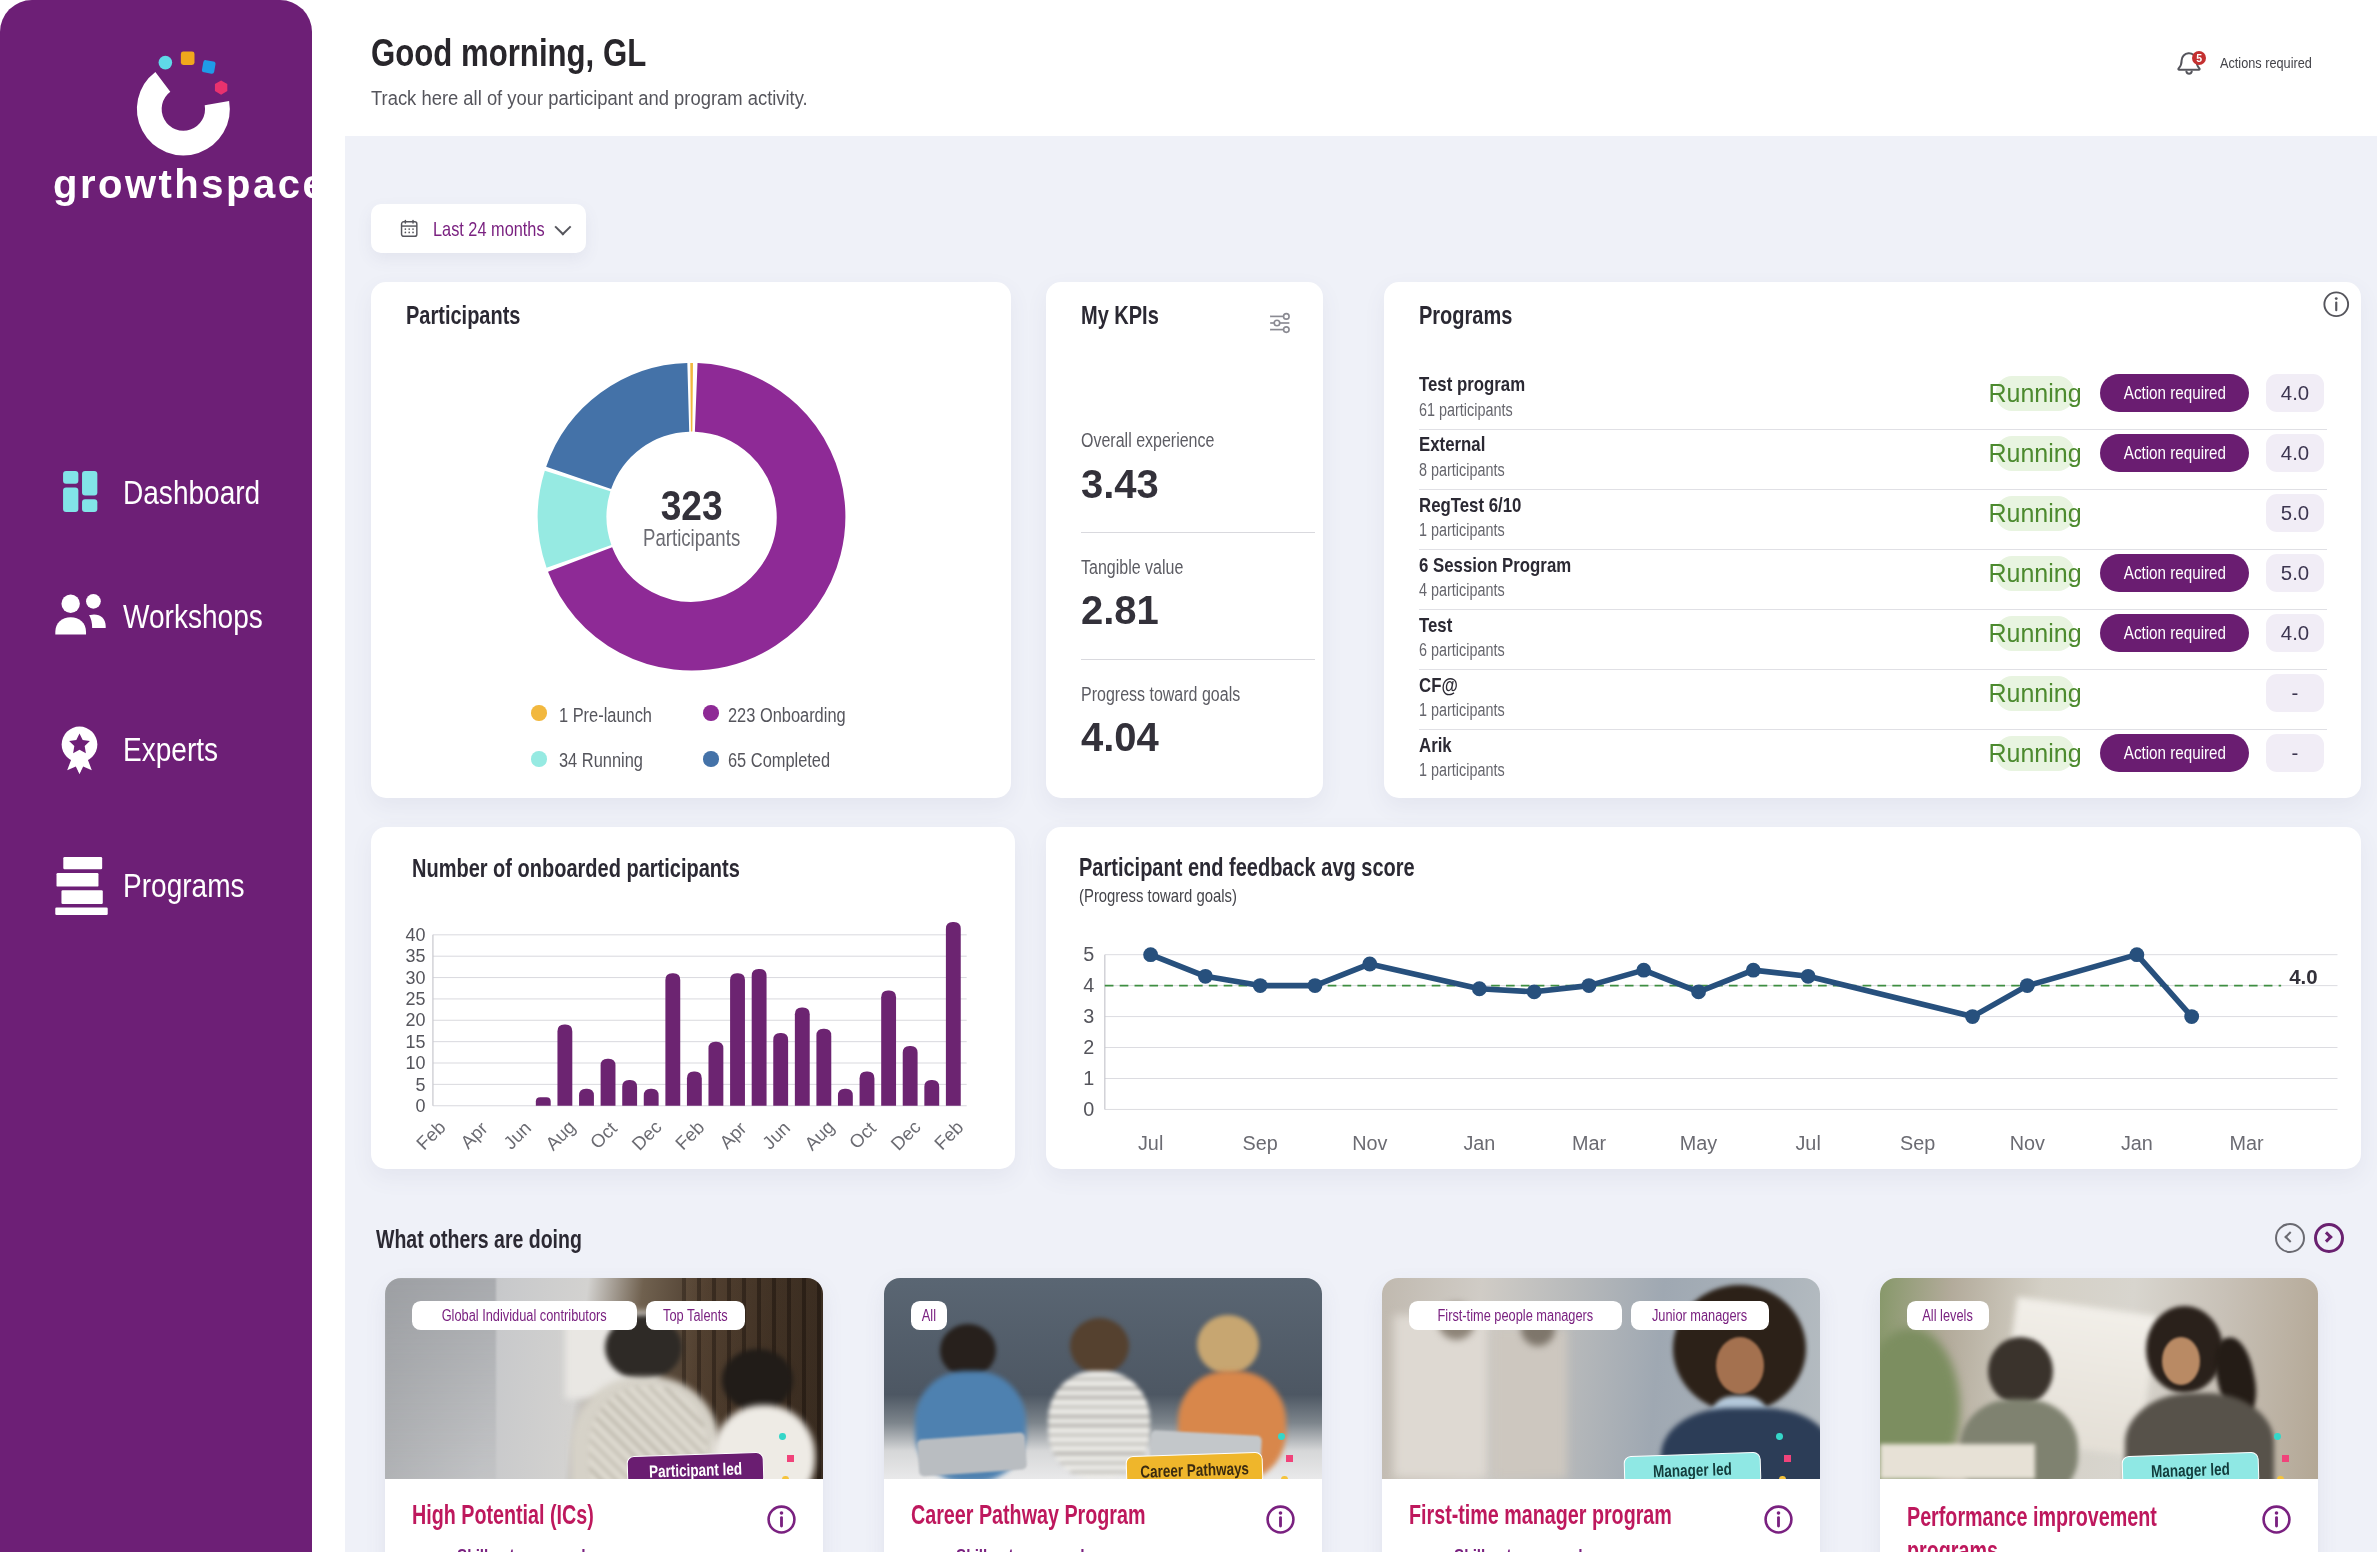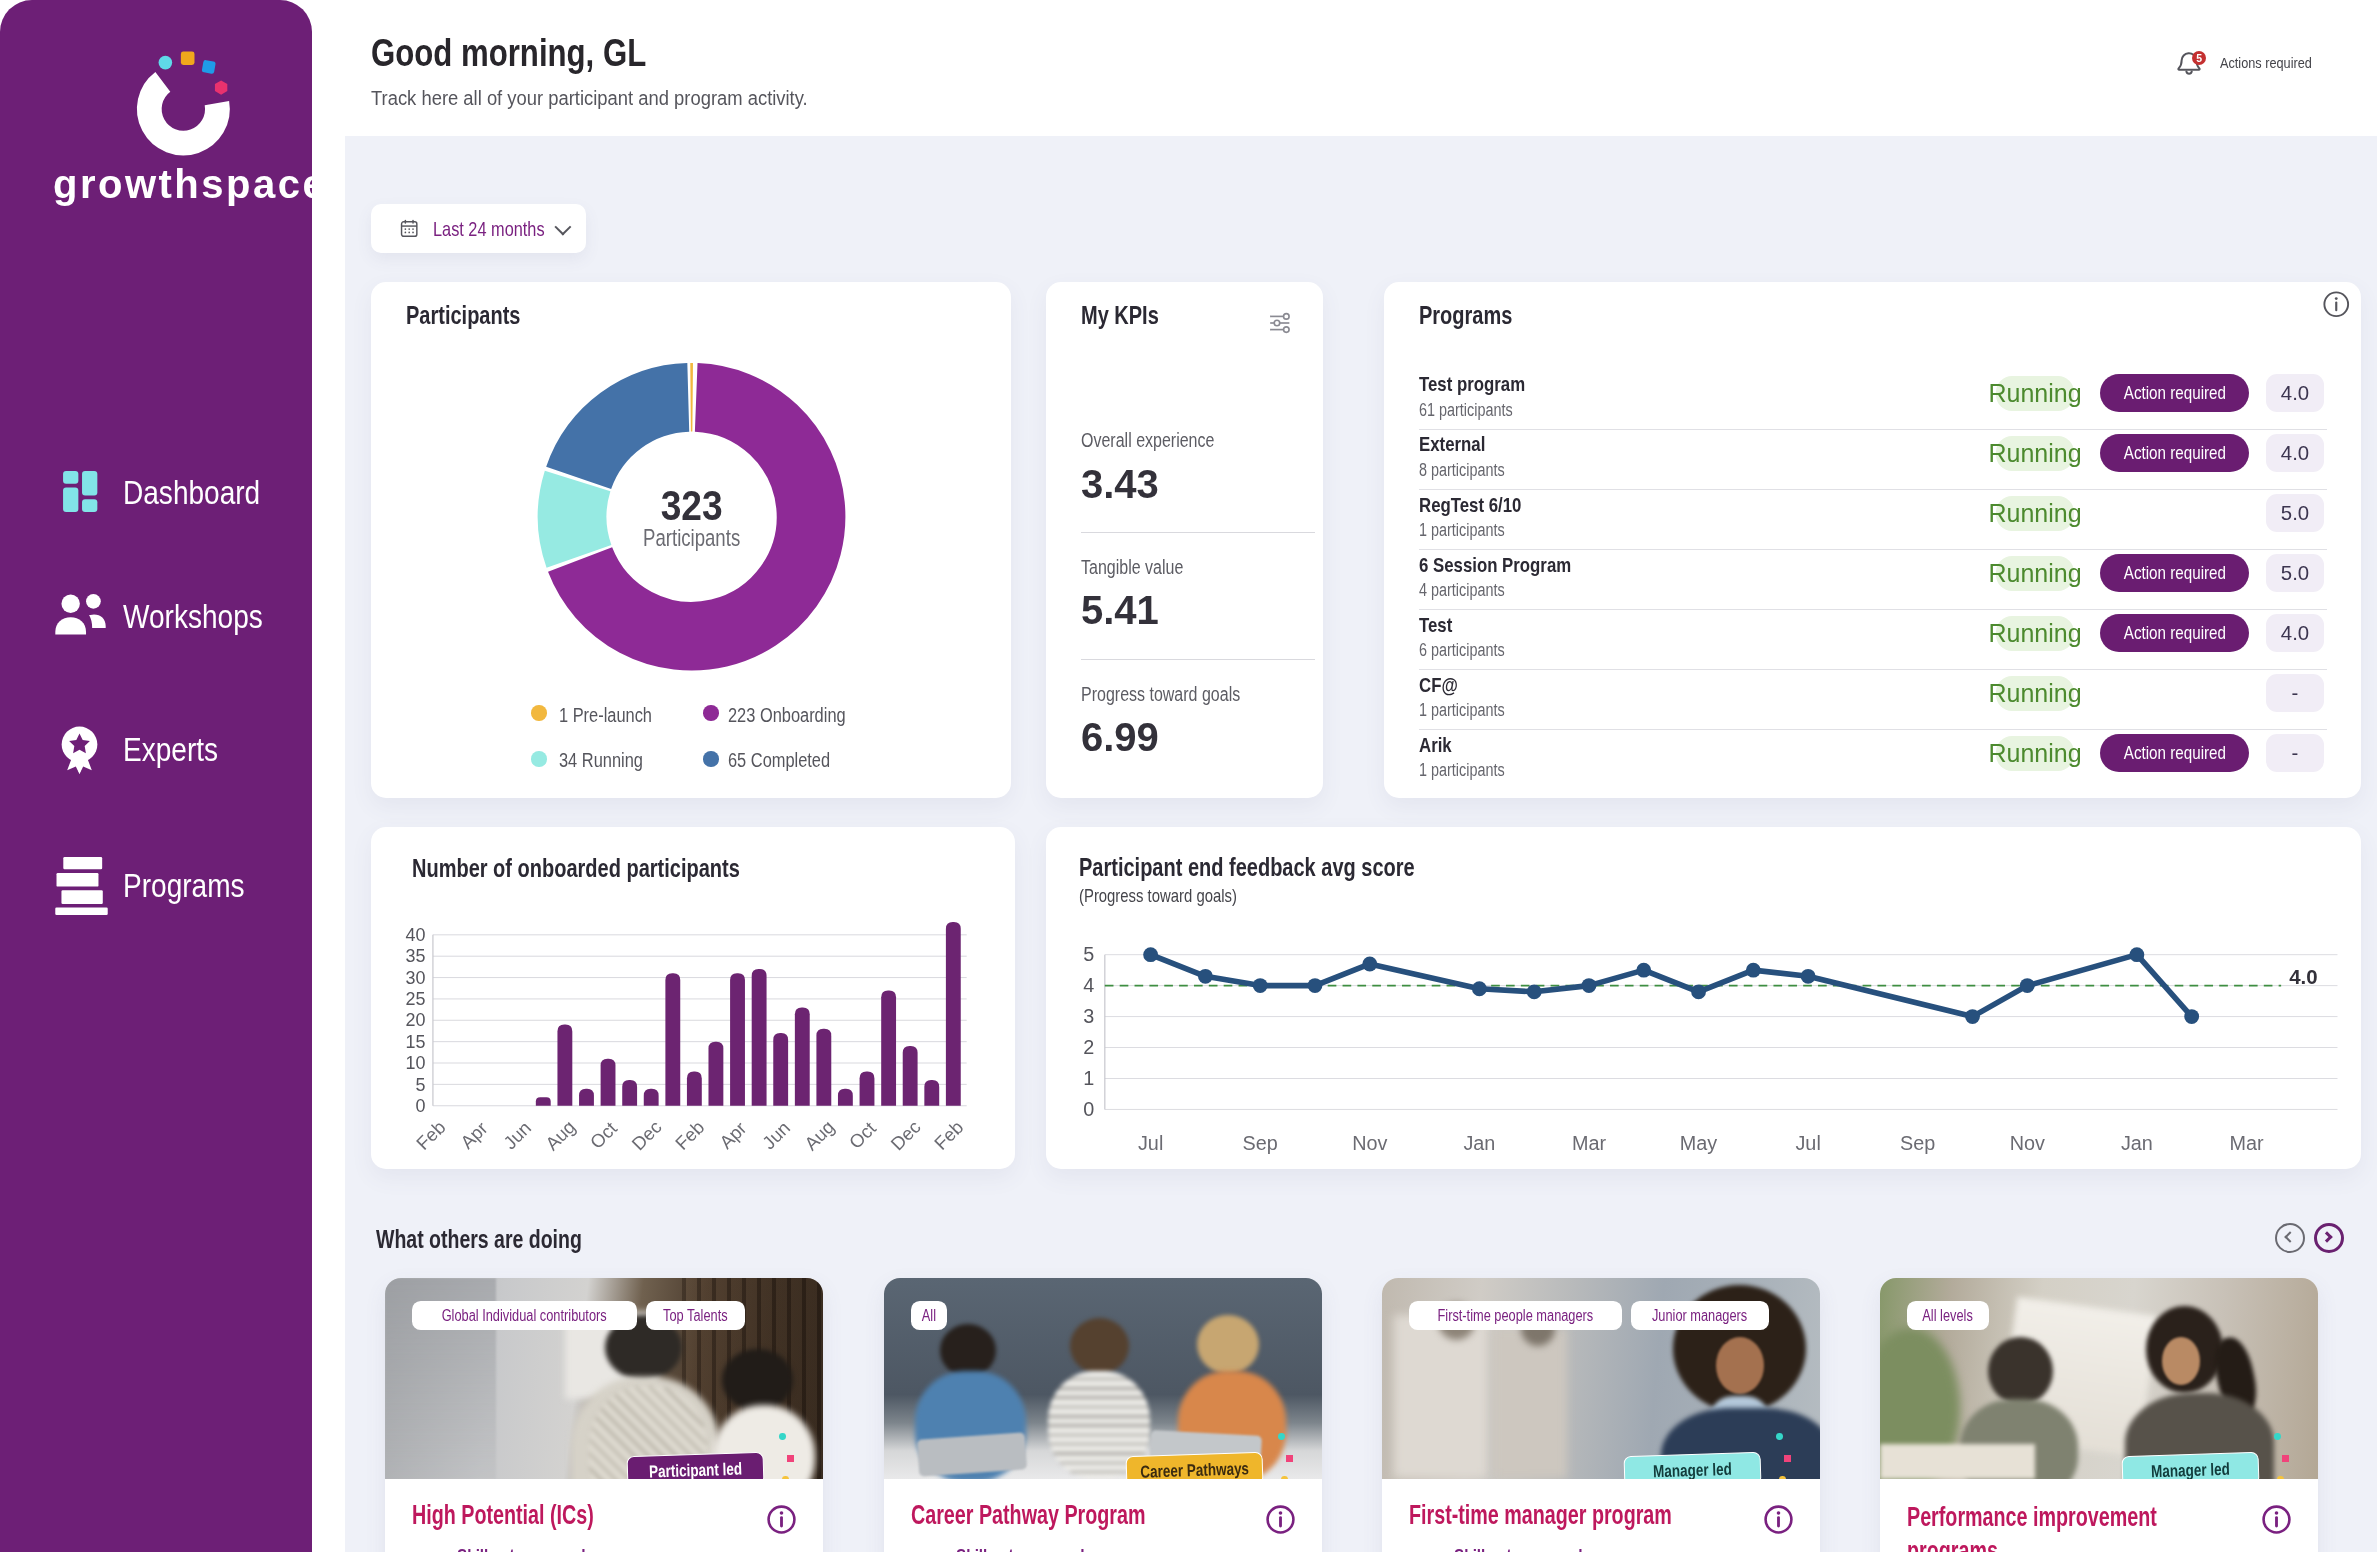--- a/index.html
+++ b/index.html
@@ -162,24 +162,24 @@
         <circle cx="14.5" cy="20" r="5"></circle>
         <line x1="20" y1="20" x2="37" y2="20"></line>
 <line x1="2" y1="32" x2="26" y2="32"></line>
         <circle cx="31.5" cy="32" r="5"></circle>
 </g>
     </svg>
   <div class="klabel" style="top:147px">Overall experience</div>
   <div class="kval" style="top:180px">3.43</div>
   <div class="ksep" style="top:250px"></div>
   <div class="klabel" style="top:274px">Tangible value</div>
-  <div class="kval" style="top:306px">5.41</div>
+  <div class="kval" style="top:306px">2.81</div>
   <div class="ksep" style="top:377px"></div>
   <div class="klabel" style="top:401px">Progress toward goals</div>
-  <div class="kval" style="top:433px">6.99</div>
+  <div class="kval" style="top:433px">4.04</div>
 </div>
 
 <div class="card" style="left:1384px;top:282px;width:977px;height:516px">
   <div class="ctitle" style="left:35px;top:19px">Programs</div>
   <svg width="28.5" height="28.5" viewBox="0 0 24 24" style="position:absolute;right:11px;top:8px">
 <circle cx="12" cy="12" r="10" fill="none" stroke="#55555c" stroke-width="1.6"></circle>
 <line x1="12" y1="10.5" x2="12" y2="17" stroke="#55555c" stroke-width="1.8" stroke-linecap="round"></line>
 <circle cx="12" cy="7.2" r="1.2" fill="#55555c"></circle>
 </svg>
 

